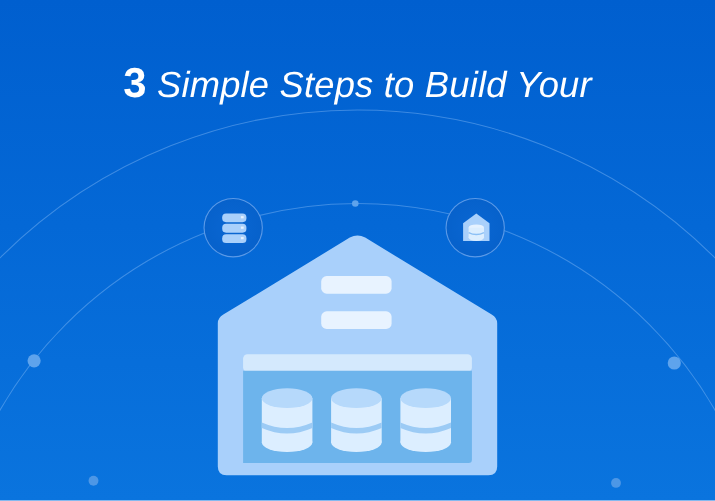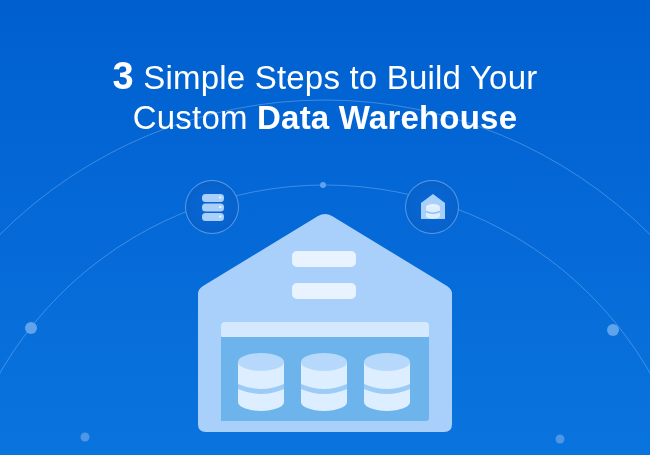--- a/index.html
+++ b/index.html
@@ -8,21 +8,21 @@
       position: relative; width: 650px; height: 455px; overflow: hidden;
       background: linear-gradient(180deg, #005fcf 0%, #0468d6 45%, #0a74de 100%);
       font-family: "Liberation Sans", "DejaVu Sans", sans-serif;
     }
     .bg-svg { position: absolute; left: 0; top: 0; }
     .title {
       position: absolute; left: 0; top: 56px; width: 650px; text-align: center;
       color: #ffffff; font-size: 33px; line-height: 40px; letter-spacing: 0.2px;
     }
     .title .bold { font-weight: 700; }
-    .title .light { font-weight: 400; }
+    .title .light { font-weight: 400; font-style: italic; }
     .badge {
       position: absolute; width: 54px; height: 54px; border-radius: 50%;
       border: 1px solid rgba(160, 200, 255, 0.55);
       background: radial-gradient(circle, #0a67d3 0%, #055fc8 100%);
       box-sizing: border-box;
     }
     .badge svg { position: absolute; left: 0; top: 0; }
     .warehouse { position: absolute; left: 0; top: 0; }
   </style>
 </head>
@@ -39,23 +39,20 @@
     <circle cx="31" cy="328" r="6" fill="#5ea3ec"></circle>
     <circle cx="613" cy="330" r="6" fill="#5ea3ec"></circle>
     <circle cx="85" cy="437" r="4.5" fill="#4d97e6"></circle>
     <circle cx="560" cy="439" r="4.5" fill="#4d97e6"></circle>
     <circle cx="323" cy="185" r="3" fill="#5ea3ec"></circle>
   </svg>
 
   <div class="title">
     <div>
       <span class="bold" style="font-size:38px;">3</span><span class="light"> Simple Steps to Build Your</span>
-    </div>
-    <div>
-      <span class="light">Custom </span><span class="bold">Data Warehouse</span>
     </div>
   </div>
 
   <div class="badge" style="left:185px; top:180px;">
     <svg width="54" height="54">
       <rect x="16" y="13" width="22" height="8" rx="3.5" fill="#a9d0fb"></rect>
       <rect x="16" y="22.5" width="22" height="8" rx="3.5" fill="#a9d0fb"></rect>
       <rect x="16" y="32" width="22" height="8" rx="3.5" fill="#a9d0fb"></rect>
       <rect x="33" y="15.5" width="2.5" height="2" fill="#e6f2ff"></rect>
       <rect x="33" y="25" width="2.5" height="2" fill="#e6f2ff"></rect>

